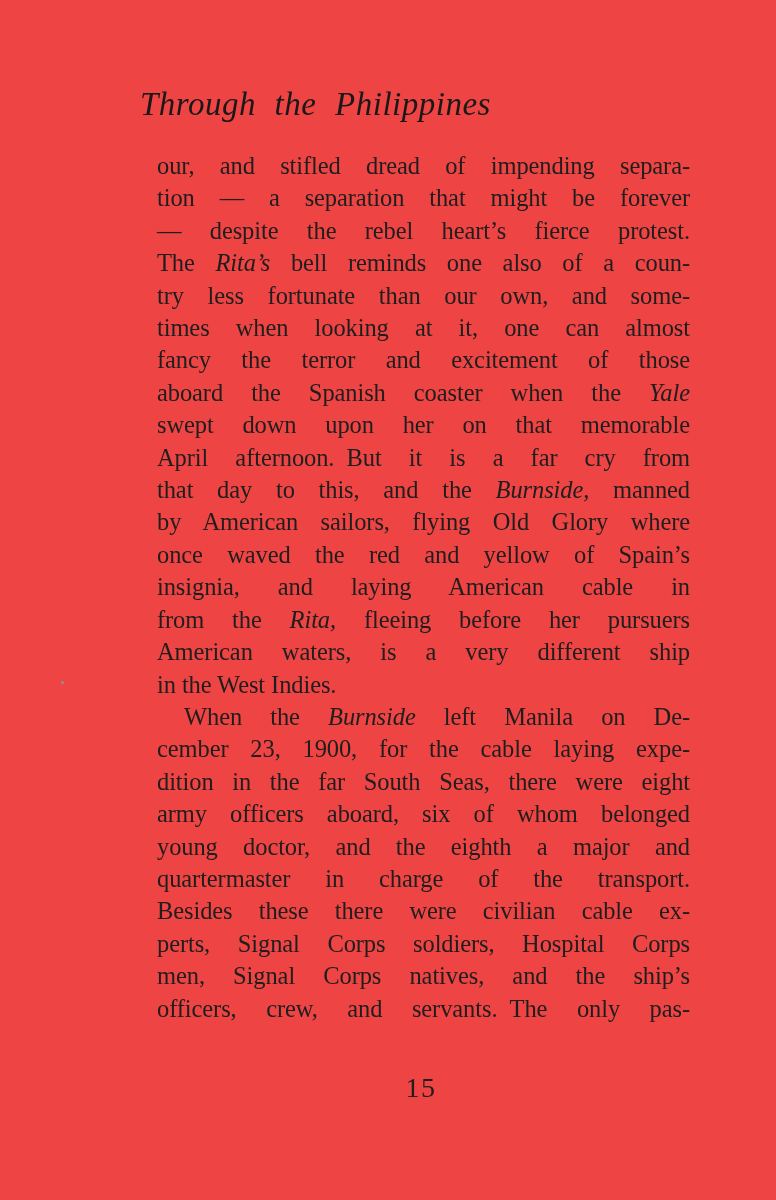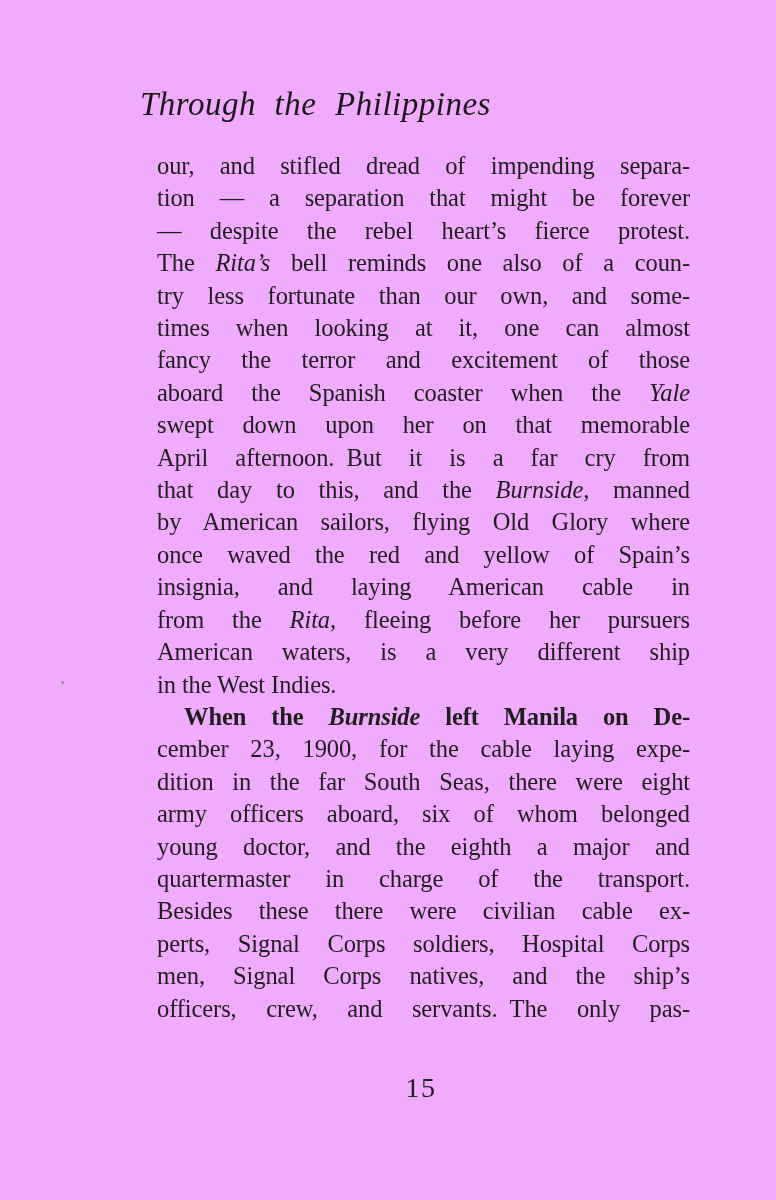--- a/index.html
+++ b/index.html
@@ -4,21 +4,21 @@
 <style>
   html, body {
     margin: 0;
     padding: 0;
     background: #ffffff;
   }
   .page {
     position: relative;
     width: 776px;
     height: 1200px;
-    background: #f0abfc;
+    background: #ef4444;
     color: #1e1e1e;
     font-family: "Liberation Serif", "DejaVu Serif", serif;
     overflow: hidden;
   }
   .running-header {
     position: absolute;
     left: 140px;
     top: 86px;
     font-style: italic;
     font-size: 33px;
@@ -41,21 +41,20 @@
     text-align-last: justify;
     white-space: normal;
     margin-left: 21px;
   }
   .line.no-justify {
     text-align: left;
     text-align-last: left;
   }
   .line.indent {
     text-indent: 27px;
-    font-weight: bold;
   }
   .italic {
     font-style: italic;
   }
   .page-number {
     position: absolute;
     left: 144px;
     top: 1072px;
     width: 554px;
     text-align: center;

